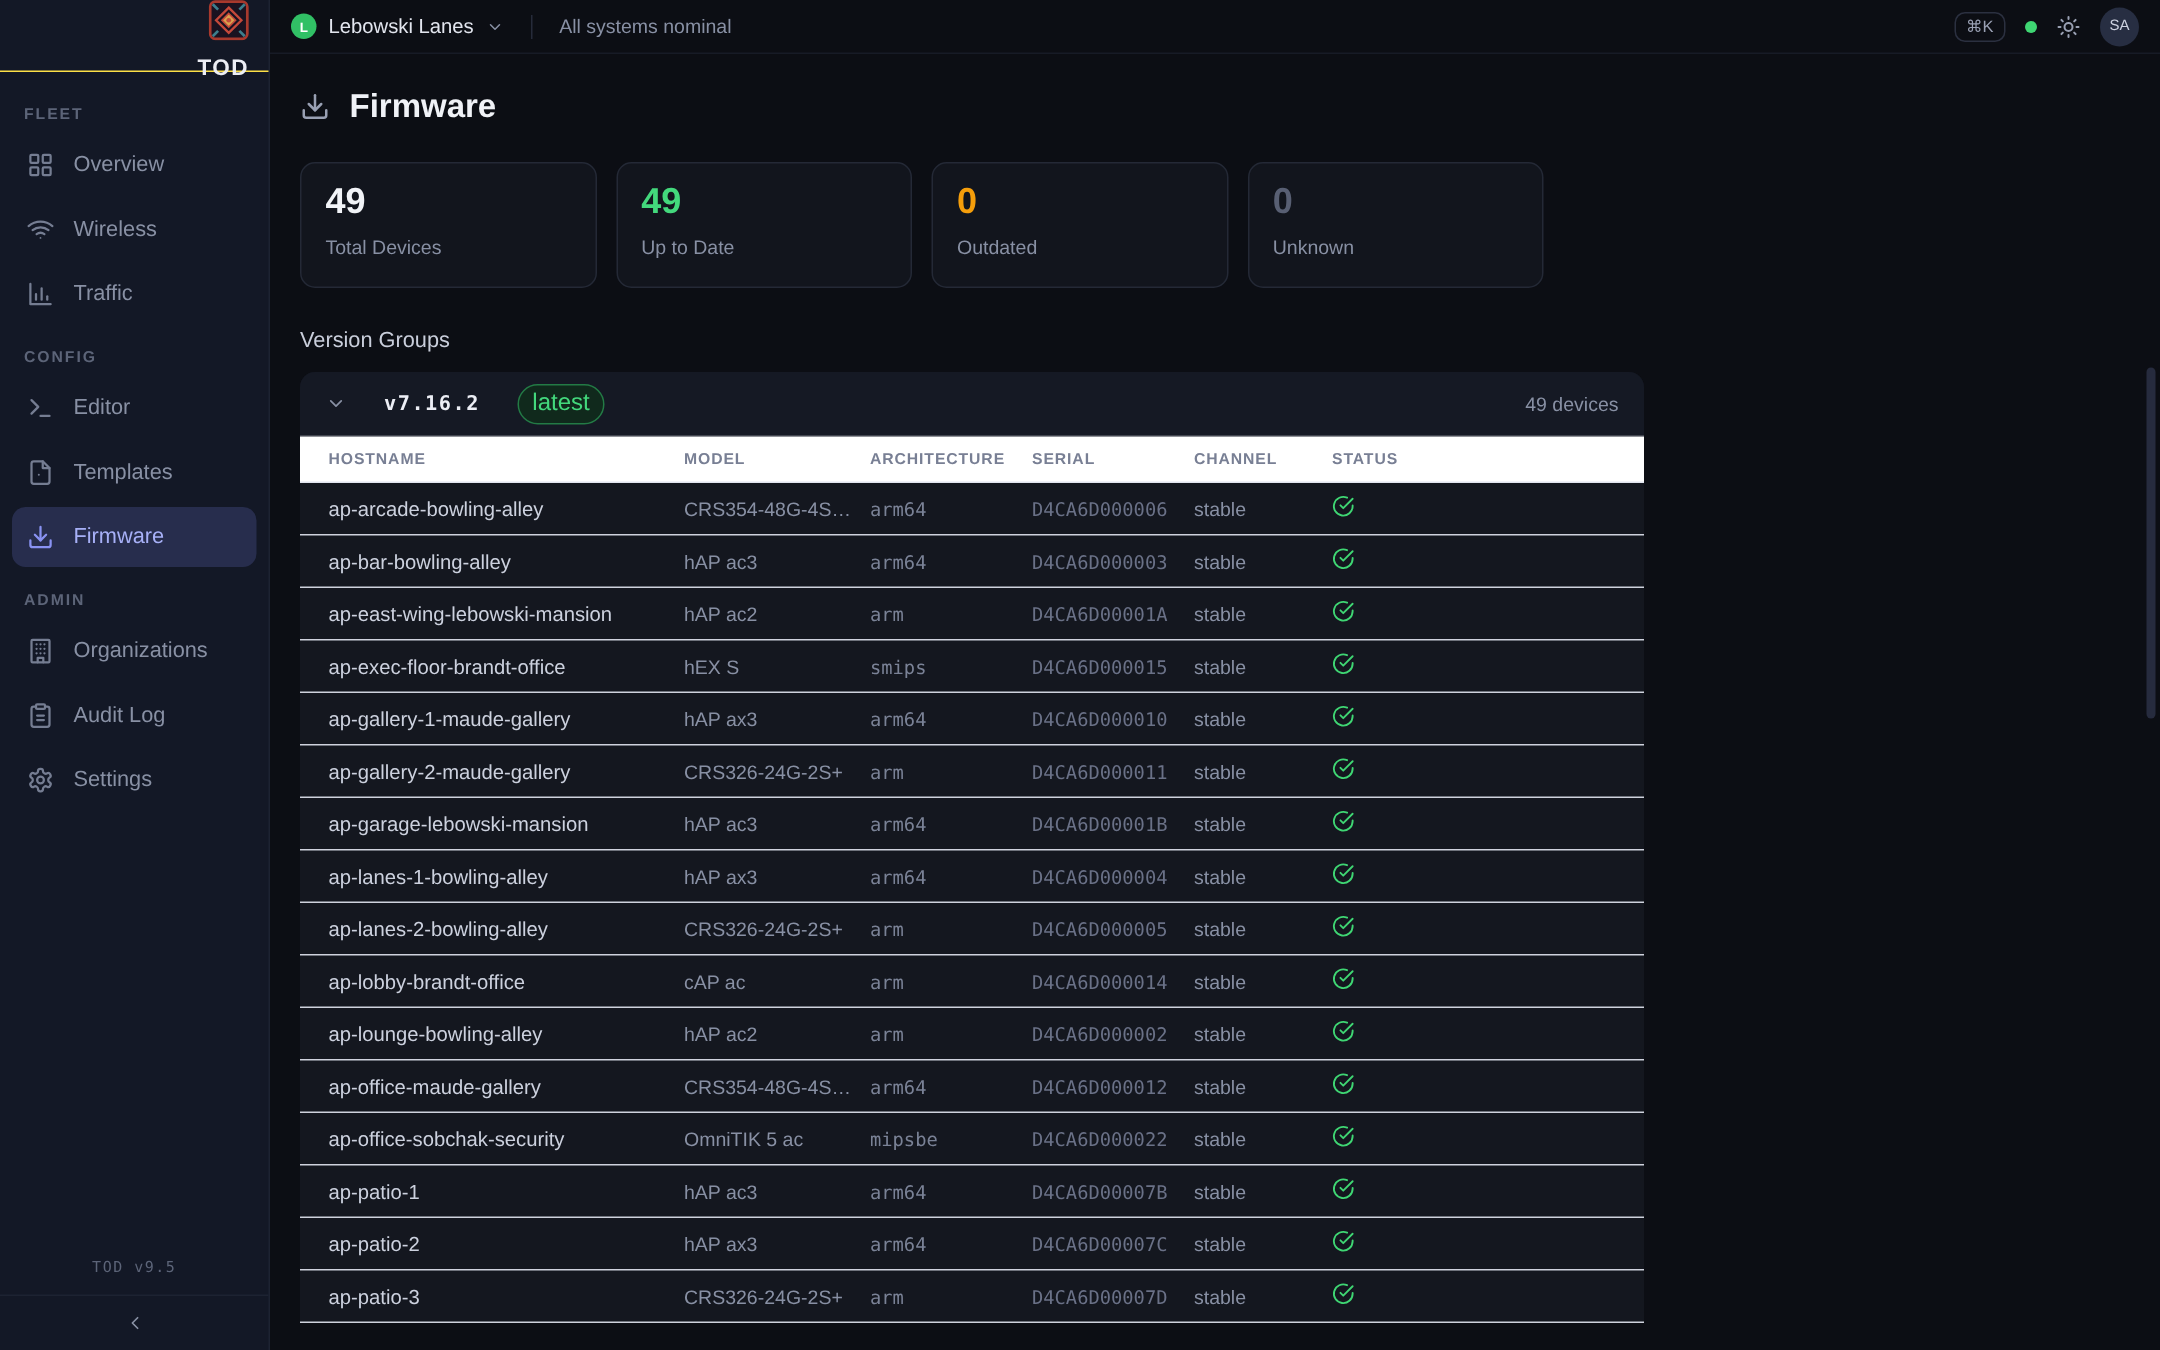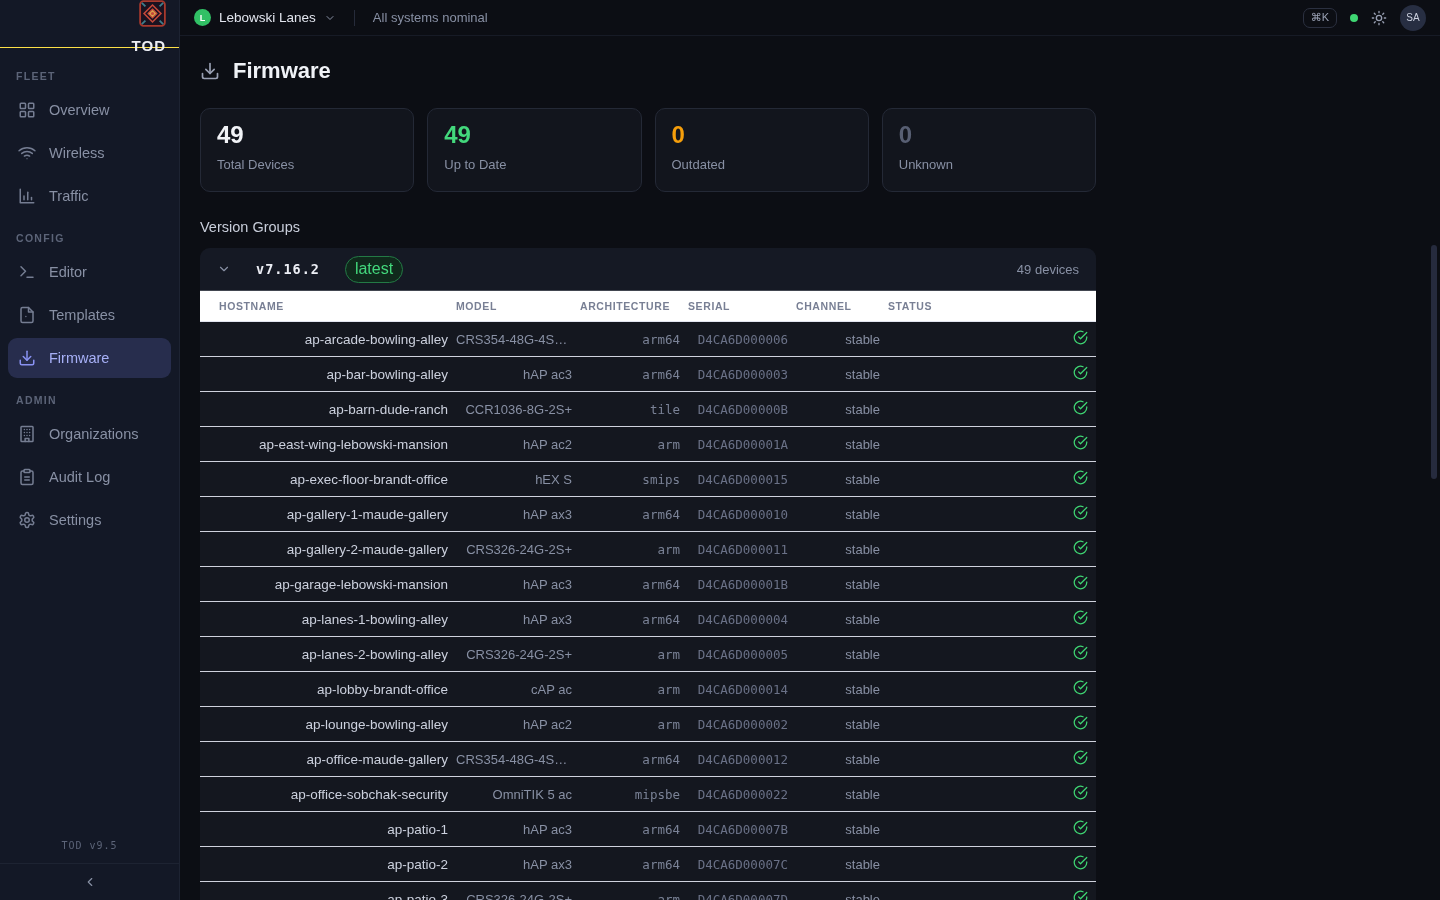--- a/index.html
+++ b/index.html
@@ -76,21 +76,21 @@
     width:26px; height:26px; border-radius:50%; background:#272e42;
     color:#ccd1df; font-size:10px; font-weight:400;
     display:flex; align-items:center; justify-content:center; cursor:pointer;
   }
   
   .content { padding:22px 0 0 20px; }
   .page-title-row { display:flex; align-items:center; gap:13px; margin-bottom:24px; }
   .page-title-row .icon-md { width:20px; height:20px; color:#99a0b3; }
   .icon-md svg { width:100%; height:100%; display:block; }
   .page-title { font-size:22px; font-weight:600; color:#f0f2f7; }
-  .stats { display:grid; grid-template-columns:repeat(4,1fr); gap:13px; width:896px; margin-bottom:27px; }
+  .stats { display:grid; grid-template-columns:repeat(4,1fr); gap:13px; width:829px; margin-bottom:27px; }
   .stat-card {
     background:#12151d; border:1px solid #242936; border-radius:10px;
     height:84px; padding:13px 16px;
   }
   .stat-value { font-size:24px; font-weight:700; line-height:1.1; margin-bottom:9px; }
   .stat-label { font-size:13px; color:#8890a4; }
   .section-label { font-size:14.5px; color:#c9cedb; margin-bottom:13px; }
   
   .table-card { width:896px; background:#12151d; border-radius:10px 10px 0 0; overflow:hidden; }
   .group-header {
@@ -109,21 +109,21 @@
   .group-count { margin-left:auto; font-size:13px; color:#8890a4; }
   table { width:100%; border-collapse:collapse; table-layout:fixed; }
   col.c1{width:256px;} col.c2{width:124px;} col.c3{width:108px;}
   col.c4{width:108px;} col.c5{width:92px;} col.c6{width:auto;}
   thead tr { background:#ffffff; border-top:1px solid rgba(190,197,216,0.28); border-bottom:1px solid rgba(223,227,238,0.92); }
   th {
     text-align:left; font-size:10.5px; font-weight:600; letter-spacing:0.6px;
     color:#787f94; padding:9px 8px 9px 0; white-space:nowrap;
   }
   th:first-child, td:first-child { padding-left:19px; }
-  tbody tr { background:#14171f; border-bottom:1px solid rgba(223,227,238,0.92); cursor:pointer;text-align:right; }
+  tbody tr { background:#14171f; border-bottom:1px solid rgba(223,227,238,0.92); cursor:pointer; }
   td { padding:8px 8px 8px 0; font-size:13px; white-space:nowrap; overflow:hidden; text-overflow:ellipsis; vertical-align:middle; height:33px; }
   .c-host { color:#ccd1de; font-size:13.5px; }
   .c-model { color:#8890a4; }
   .c-arch, .c-serial { font-family:"DejaVu Sans Mono", monospace; font-size:12.5px; }
   .c-arch { color:#7a8296; }
   .c-serial { color:#6a7187; }
   .c-chan { color:#8890a4; }
   .status-ok { display:inline-block; width:15px; height:15px; color:#3fd673; }
   .status-ok svg { width:100%; height:100%; display:block; }
   .scroll-thumb {
@@ -367,31 +367,20 @@
               <td class="c-model">hAP ac3</td>
               <td class="c-arch">arm64</td>
               <td class="c-serial">D4CA6D000003</td>
               <td class="c-chan">stable</td>
               <td class="c-status"><span class="status-ok"><svg viewBox="0 0 24 24" fill="none" stroke="currentColor" stroke-width="2" stroke-linecap="round" stroke-linejoin="round">
                     <path d="M22 11.08V12a10 10 0 1 1-5.93-9.14"></path>
                     <polyline points="22 4 12 14.01 9 11.01"></polyline>
                   </svg></span></td>
             </tr>
             <tr>
-              <td class="c-host">ap-barn-dude-ranch</td>
-              <td class="c-model">CCR1036-8G-2S+</td>
-              <td class="c-arch">tile</td>
-              <td class="c-serial">D4CA6D00000B</td>
-              <td class="c-chan">stable</td>
-              <td class="c-status"><span class="status-ok"><svg viewBox="0 0 24 24" fill="none" stroke="currentColor" stroke-width="2" stroke-linecap="round" stroke-linejoin="round">
-                    <path d="M22 11.08V12a10 10 0 1 1-5.93-9.14"></path>
-                    <polyline points="22 4 12 14.01 9 11.01"></polyline>
-                  </svg></span></td>
-            </tr>
-            <tr>
               <td class="c-host">ap-east-wing-lebowski-mansion</td>
               <td class="c-model">hAP ac2</td>
               <td class="c-arch">arm</td>
               <td class="c-serial">D4CA6D00001A</td>
               <td class="c-chan">stable</td>
               <td class="c-status"><span class="status-ok"><svg viewBox="0 0 24 24" fill="none" stroke="currentColor" stroke-width="2" stroke-linecap="round" stroke-linejoin="round">
                     <path d="M22 11.08V12a10 10 0 1 1-5.93-9.14"></path>
                     <polyline points="22 4 12 14.01 9 11.01"></polyline>
                   </svg></span></td>
             </tr>

